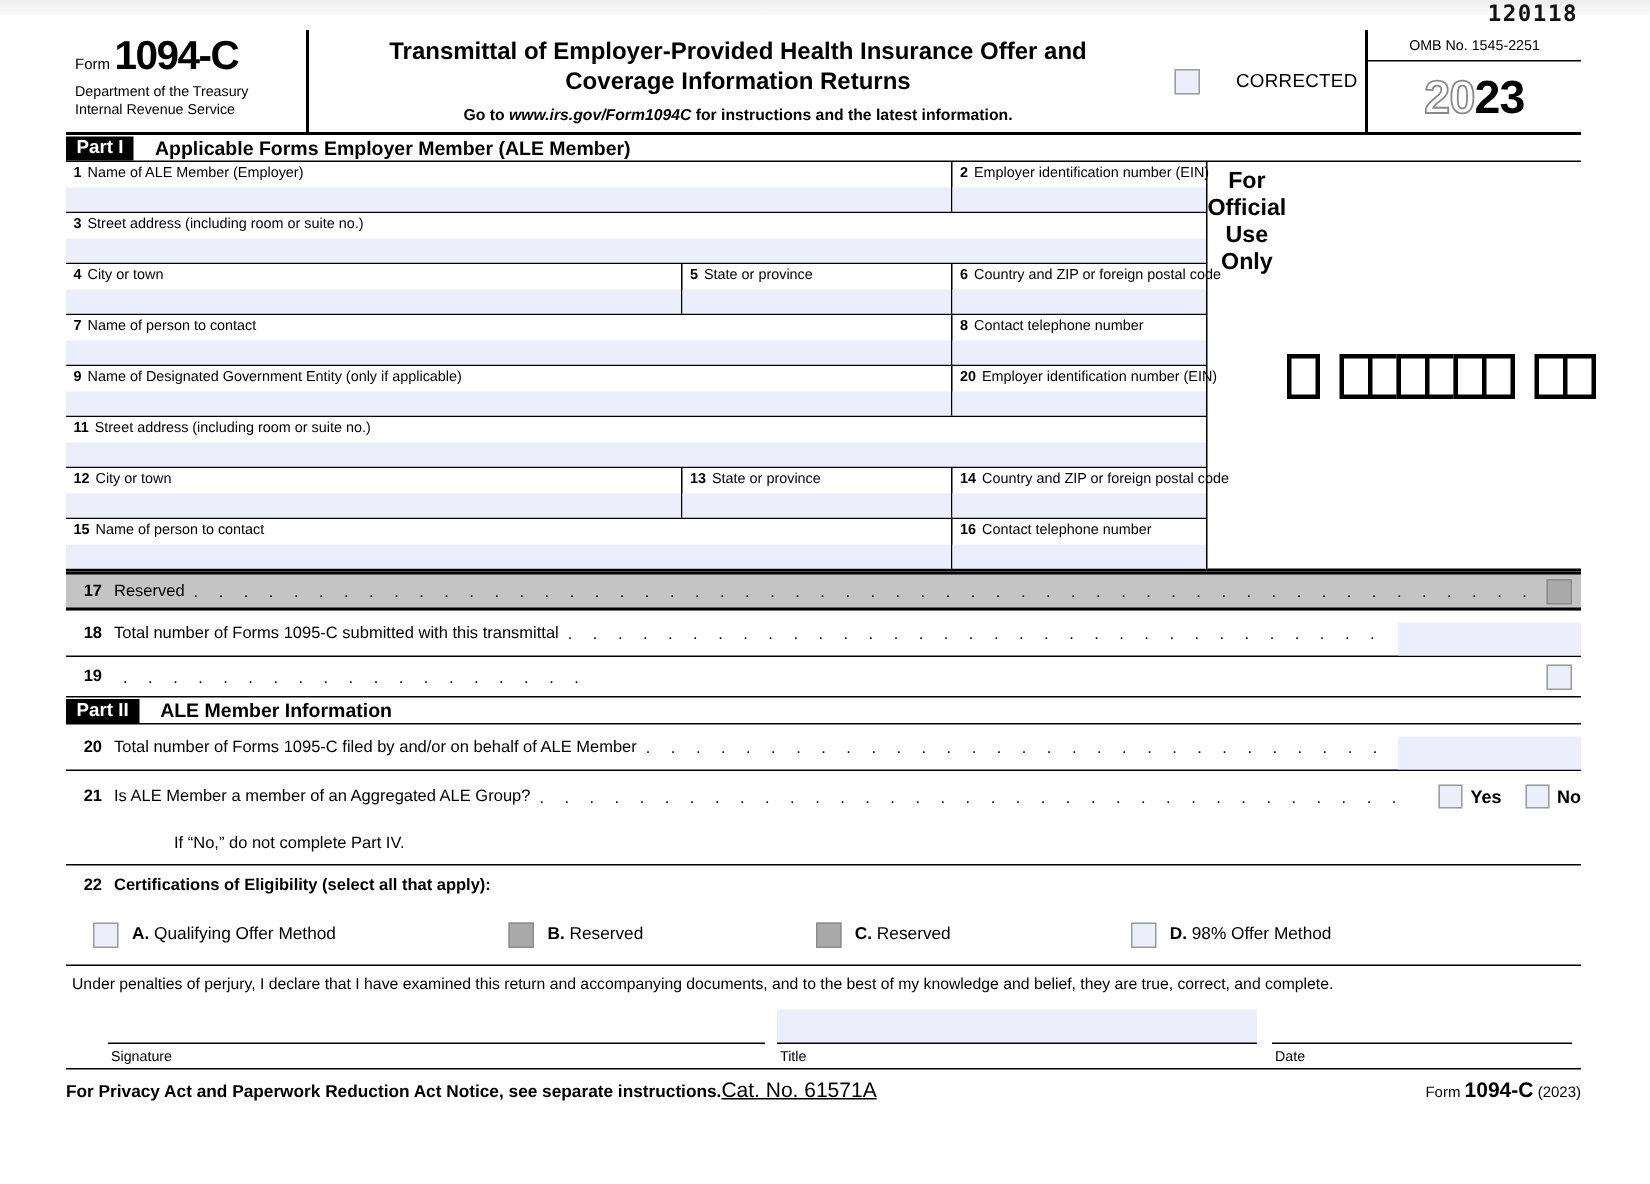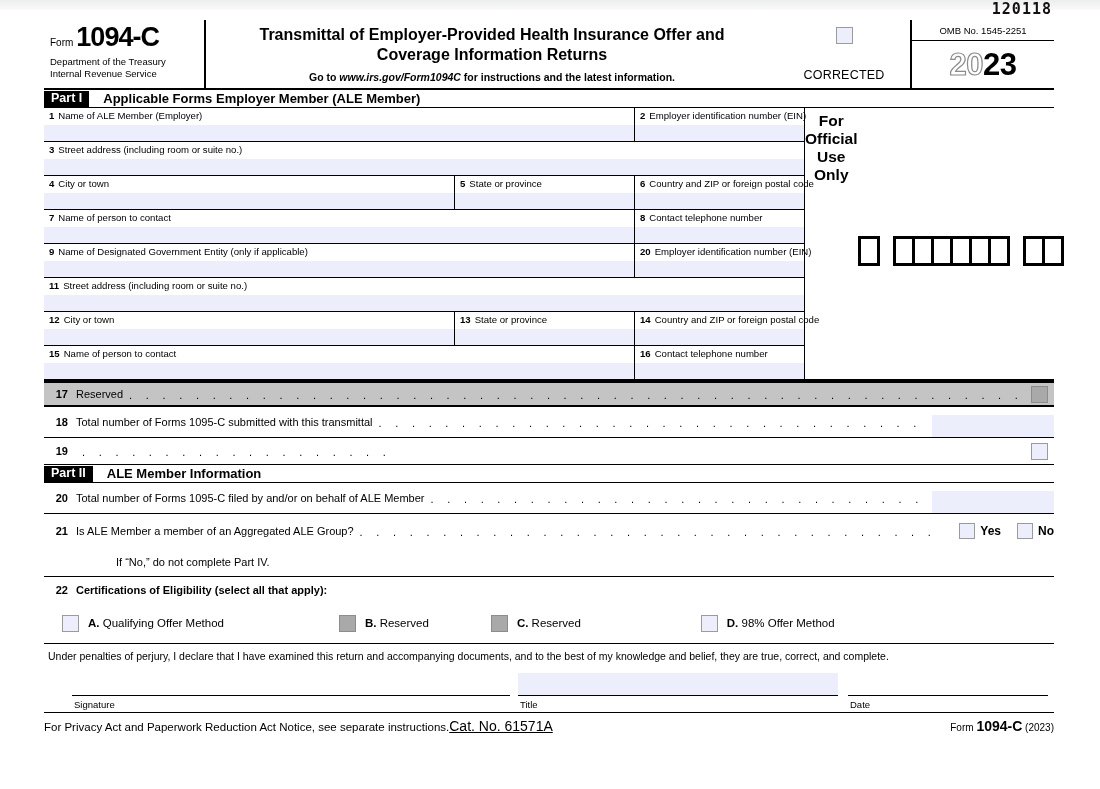--- a/index.html
+++ b/index.html
@@ -99,21 +99,20 @@
     font-weight: 700;
     margin-top: 6px;
   }
   .hdr-goto i { font-style: italic; }
   .hdr-corr {
     width: 132px;
     display: flex;
     align-items: center;
     justify-content: center;
     gap: 24px;
-    flex-direction: column;
   }
   .hdr-corr .lbl { font-size: 12.5px; letter-spacing: .2px; }
   .hdr-omb {
     width: 142px;
     border-left: 2.5px solid #000;
     display: flex;
     flex-direction: column;
   }
   .omb-top {
     font-size: 9.5px;
@@ -322,21 +321,21 @@
     padding-left: 18px;
   }
   .cert {
     display: flex;
     align-items: center;
     gap: 9px;
     font-size: 11.5px;
   }
   .cert .ck-letter { font-weight: 700; }
   .cert-2 { margin-left: 115px; }
-  .cert-3 { margin-left: 62px; }
+  .cert-3 { margin-left: 115px; }
   .cert-4 { margin-left: 120px; }
 
   .perjury {
     font-size: 10.5px;
     padding: 6px 0 0 4px;
     height: 24px;
     box-sizing: border-box;
   }
 
   
@@ -374,21 +373,21 @@
     font-size: 9.5px;
   }
 
   
   .footer {
     display: flex;
     align-items: baseline;
     padding-top: 5px;
     font-size: 11px;
   }
-  .ft-left { font-weight: 400; font-size: 11.5px; }
+  .ft-left { font-weight: 700; font-size: 11.5px; }
   .ft-mid { flex: 1; text-align: left; font-size: 14px; text-decoration: underline; }
   .ft-right { font-size: 10px; }
   .ft-right .f-lbl { font-size: 10px; }
   .ft-right .f-num { font-size: 14px; font-weight: 700; }
   .ft-right .f-yr { font-size: 10px; }
 </style>
 </head>
 <body>
 
 <div id="page">

